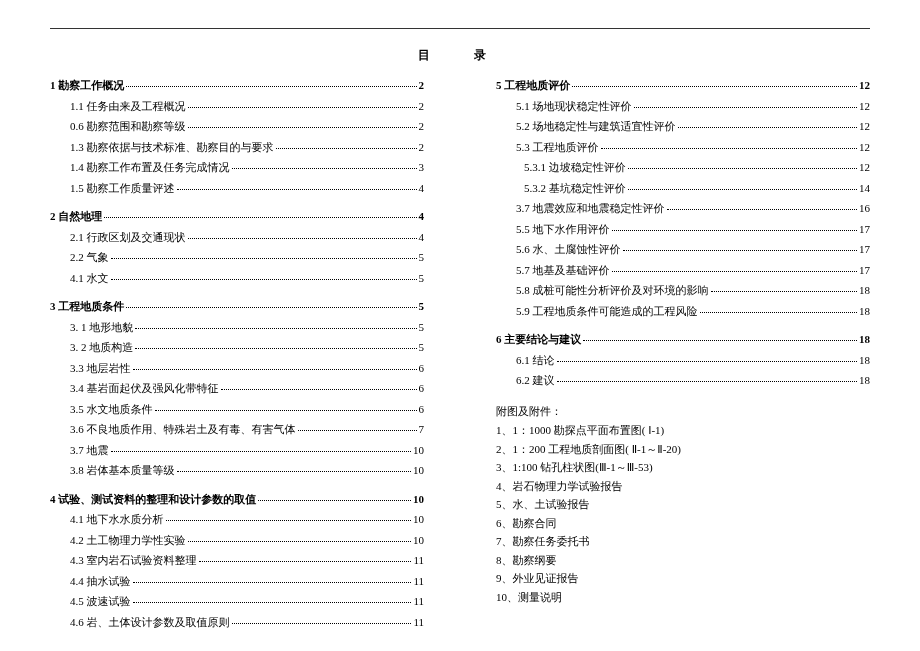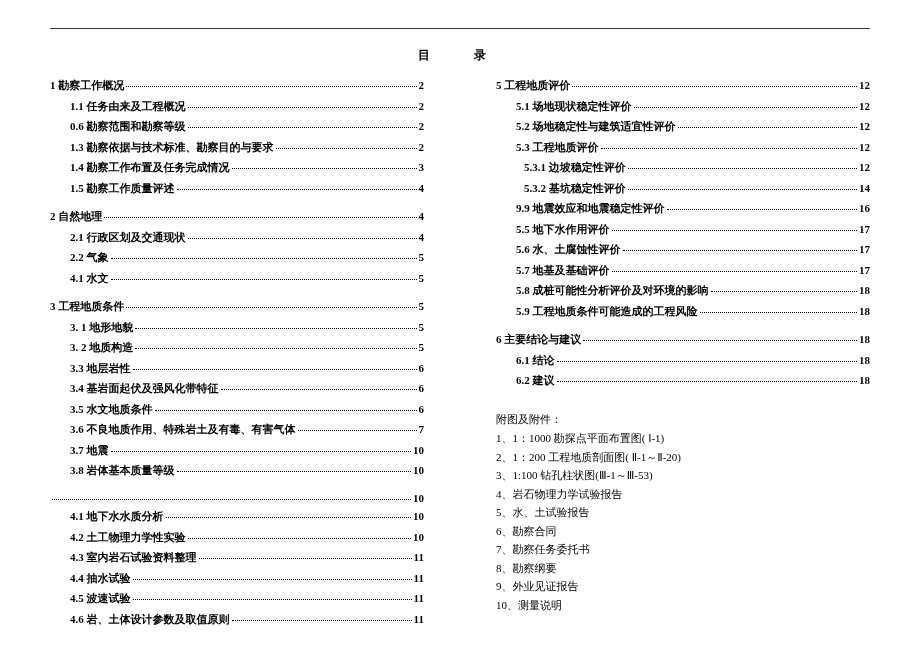--- a/index.html
+++ b/index.html
@@ -30,42 +30,41 @@
     }
     .col {
       flex: 1;
       min-width: 0;
     }
     .toc-row {
       display: flex;
       align-items: baseline;
       margin-bottom: 5.5px;
       white-space: nowrap;
-      font-weight: bold;
     }
     .toc-chapter {
       font-weight: bold;
     }
     .toc-chapter .pg {
       font-weight: bold;
     }
     .lbl { flex: 0 0 auto; }
     .indent1 { padding-left: 20px; }
     .indent2 { padding-left: 28px; text-align: right; }
     .dots {
       flex: 1 1 auto;
       border-bottom: 1px dotted #000;
       margin: 0 2px 2px 2px;
       min-width: 8px;
       transform: translateY(-2px);
     }
     .pg { flex: 0 0 auto; }
     .chapter-gap { height: 8px; }
     .appendix-title {
-      margin-top: 24px;
+      margin-top: 16px;
       margin-bottom: 4px;
     }
     .appendix-line {
       margin-bottom: 3.5px;
     }
   </style>
 </head>
 <body>
 
 <div class="hr-top"></div>
@@ -165,20 +164,21 @@
         <span class="dots"></span>
         <span class="pg">10</span>
       </div>
       <div class="toc-row">
         <span class="lbl indent1">3.8 岩体基本质量等级</span>
         <span class="dots"></span>
         <span class="pg">10</span>
       </div>
       <div class="chapter-gap"></div>
       <div class="toc-row toc-chapter">
+        <span class="lbl">4 试验、测试资料的整理和设计参数的取值</span>
         <span class="dots"></span>
         <span class="pg">10</span>
       </div>
       <div class="toc-row">
         <span class="lbl indent1">4.1 地下水水质分析</span>
         <span class="dots"></span>
         <span class="pg">10</span>
       </div>
       <div class="toc-row">
         <span class="lbl indent1">4.2 土工物理力学性实验</span>
@@ -231,21 +231,21 @@
         <span class="lbl indent2">5.3.1 边坡稳定性评价</span>
         <span class="dots"></span>
         <span class="pg">12</span>
       </div>
       <div class="toc-row">
         <span class="lbl indent2">5.3.2 基坑稳定性评价</span>
         <span class="dots"></span>
         <span class="pg">14</span>
       </div>
       <div class="toc-row">
-        <span class="lbl indent1">9.9 地震效应和地震稳定性评价</span>
+        <span class="lbl indent1">3.7 地震效应和地震稳定性评价</span>
         <span class="dots"></span>
         <span class="pg">16</span>
       </div>
       <div class="toc-row">
         <span class="lbl indent1">5.5 地下水作用评价</span>
         <span class="dots"></span>
         <span class="pg">17</span>
       </div>
       <div class="toc-row">
         <span class="lbl indent1">5.6 水、土腐蚀性评价</span>

